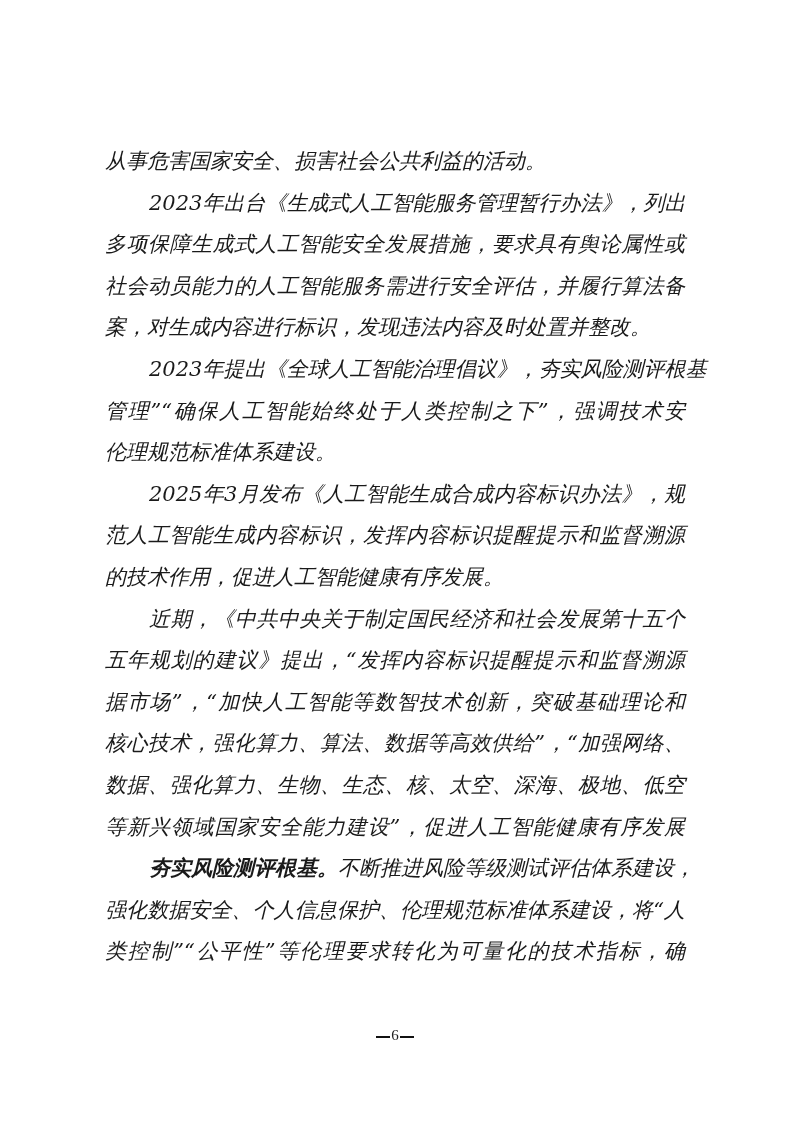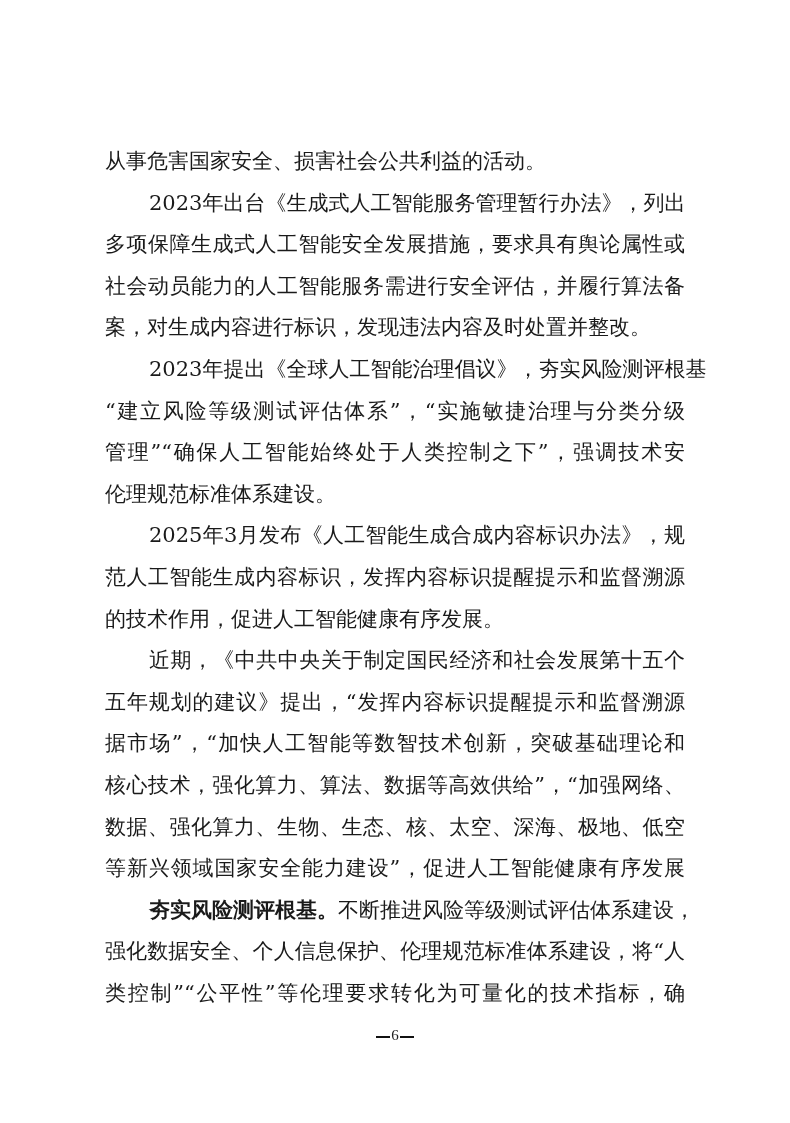--- a/index.html
+++ b/index.html
@@ -1,20 +1,20 @@
 <!DOCTYPE html>
 <html><head>
 <meta charset="utf-8">
 <style>
   html, body { margin: 0; padding: 0; }
   body {
     width: 790px; height: 1123px; background: #ffffff; position: relative; overflow: hidden;
     font-family: "DejaVu Serif", "Liberation Serif", serif; color: #1a1a1a;
   }
-  .page-body { position: absolute; left: 105px; top: 141px; width: 580px; }
+  .page-body { position: absolute; left: 105px; top: 141px; width: 580px; font-style: italic; }
   .line {
     height: 41.6px; line-height: 41.6px; font-size: 21px; white-space: nowrap;
     text-align: justify; text-align-last: justify; letter-spacing: 0;
   }
   .line.last { text-align-last: left; }
   .line.indent { padding-left: 44px; }
   .bold { font-family: "DejaVu Sans", "Liberation Sans", sans-serif; font-weight: bold; }
   .footer {
     position: absolute; left: 0; width: 790px; top: 1027px; text-align: center;
     font-size: 15px; font-family: "Liberation Serif", serif; color: #222;
@@ -26,21 +26,20 @@
 
 <div class="page-body">
   <div class="line last">从事危害国家安全、损害社会公共利益的活动。</div>
 
   <div class="line indent">2023年出台《生成式人工智能服务管理暂行办法》，列出</div>
   <div class="line">多项保障生成式人工智能安全发展措施，要求具有舆论属性或</div>
   <div class="line">社会动员能力的人工智能服务需进行安全评估，并履行算法备</div>
   <div class="line last">案，对生成内容进行标识，发现违法内容及时处置并整改。</div>
 
   <div class="line indent">2023年提出《全球人工智能治理倡议》，夯实风险测评根基</div>
-  <div class="line">“建立风险等级测试评估体系”，“实施敏捷治理与分类分级</div>
   <div class="line">管理”“确保人工智能始终处于人类控制之下”，强调技术安</div>
   <div class="line last">伦理规范标准体系建设。</div>
 
   <div class="line indent">2025年3月发布《人工智能生成合成内容标识办法》，规</div>
   <div class="line">范人工智能生成内容标识，发挥内容标识提醒提示和监督溯源</div>
   <div class="line last">的技术作用，促进人工智能健康有序发展。</div>
 
   <div class="line indent">近期，《中共中央关于制定国民经济和社会发展第十五个</div>
   <div class="line">五年规划的建议》提出，“发挥内容标识提醒提示和监督溯源</div>
   <div class="line">据市场”，“加快人工智能等数智技术创新，突破基础理论和</div>

